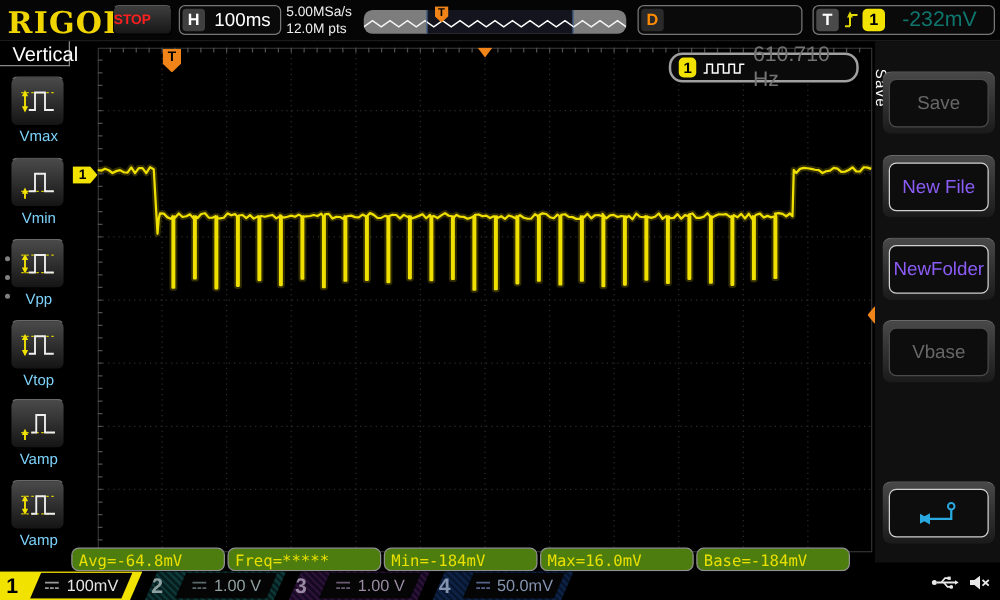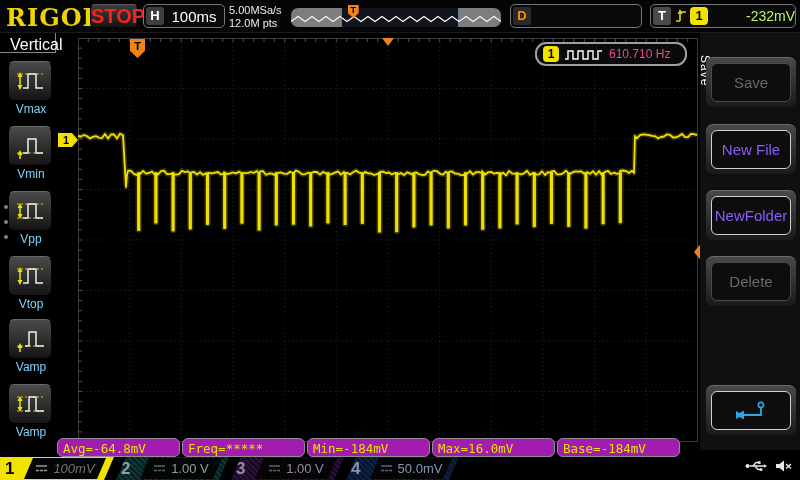--- a/index.html
+++ b/index.html
@@ -4,33 +4,33 @@
 <style>
   * { margin:0; padding:0; box-sizing:border-box; }
   body { background:#000; font-family:"Liberation Sans","DejaVu Sans",sans-serif; }
   .screen { position:relative; width:800px; height:480px; background:#000; overflow:hidden; }
 
   
   .topbar { position:absolute; left:0; top:0; width:800px; height:33px; background:#050505; border-bottom:1px solid #1a1a1a; }
   .logo { position:absolute; left:6px; top:3px; font-family:"DejaVu Serif","Liberation Serif",serif; font-weight:bold; font-size:24px; color:#f0d400; letter-spacing:1px; }
   .stop-btn { position:absolute; left:90px; top:4px; width:48px; height:24px; border-radius:5px;
     background:linear-gradient(#3d3d3d,#161616); border:1px solid #000; border-top:1px solid #5a5a5a;
-    color:#ff1f1f; font-weight:bold; font-size:20px; text-align:right; line-height:23px; }
+    color:#ff1f1f; font-weight:bold; font-size:11px; text-align:left; line-height:23px; }
   .tb-box { position:absolute; top:4px; height:24px; border:1px solid #777; border-radius:5px; background:#0a0a0a; display:flex; align-items:center; }
   .h-box { left:143px; width:82px; }
   .d-box { left:510px; width:132px; }
   .t-box { left:650px; width:146px; }
   .badge { display:inline-block; width:18px; height:18px; border-radius:3px; text-align:center; line-height:18px; font-weight:bold; font-size:13px; margin-left:2px; }
   .badge.h { background:#3f3f3f; color:#fff; }
   .badge.d { background:#2a2a2a; color:#ff8c00; }
   .badge.t { background:#4a4a4a; color:#fff; }
   .badge.ch1 { background:#f2e200; color:#000; border-radius:4px; }
   .tb-val { color:#fff; font-size:15px; flex:1; text-align:center; }
   .rate { position:absolute; left:229px; top:4px; color:#eee; font-size:11px; line-height:13px; }
-  .trig-val { color:#bef264; font-size:14px; flex:1; text-align:right; }
+  .trig-val { color:#0f766e; font-size:17px; flex:1; text-align:center; }
   .slope-icon { margin-left:4px; }
 
   .preview { position:absolute; left:291px; top:8px; width:210px; height:19px; background:#7d7d7d; border-radius:7px; overflow:visible; }
   .preview-win { position:absolute; left:24%; top:0; width:56%; height:100%; background:#14141e; border-left:1px solid #5a7aa0; border-right:1px solid #5a7aa0; }
   .preview svg { position:absolute; left:0; top:0; }
   .preview-tflag { position:absolute; left:27%; top:-3px; width:11px; height:13px; background:#f08418;
     clip-path:polygon(0 0,100% 0,100% 62%,50% 100%,0 62%); color:#000; font-size:9px; font-weight:bold; text-align:center; line-height:10px; }
 
   
   .left-menu { position:absolute; left:0; top:33px; width:57px; height:417px; background:#000; }
@@ -54,45 +54,45 @@
     clip-path:polygon(0 0,100% 0,100% 62%,50% 100%,0 62%); color:#000; font-weight:bold; font-size:11px; text-align:center; line-height:14px; }
   .center-tri { position:absolute; left:304px; top:0; width:12px; height:8px; background:#f08418; clip-path:polygon(0 0,100% 0,50% 100%); }
   .ch1-marker { position:absolute; left:-20px; top:95px; width:20px; height:14px; background:#f2e200;
     clip-path:polygon(0 0,70% 0,100% 50%,70% 100%,0 100%); color:#000; font-weight:bold; font-size:11px; text-align:left; padding-left:5px; line-height:14px; }
   .trig-marker { position:absolute; right:-15px; top:207px; width:19px; height:14px; background:#f08418;
     clip-path:polygon(30% 0,100% 0,100% 100%,30% 100%,0 50%); color:#000; font-weight:bold; font-size:11px; text-align:center; line-height:14px; }
 
   .freq-box { position:absolute; left:457px; top:4px; width:152px; height:24px; background:#0a0a0a;
     border:2px solid #a0a0a0; border-radius:11px; display:flex; align-items:center; padding:0 6px; gap:5px; }
   .freq-box .badge.ch1 { width:16px; height:16px; line-height:16px; font-size:12px; margin:0; }
-  .freq-val { color:#ec4899; font-size:12px; }
+  .freq-val { color:#737373; font-size:17px; }
 
   
   .right-menu { position:absolute; left:700px; top:33px; width:100px; height:417px; background:#101010; }
   .rm-tab { position:absolute; left:-2px; top:22px; color:#fff; font-size:12px; writing-mode:vertical-rl; letter-spacing:1px; }
   .rm-btn { position:absolute; left:6px; width:90px; height:50px; border-radius:7px;
     background:linear-gradient(#484848,#1a1a1a); border-top:1px solid #6a6a6a; }
   .rm-btn .inner { position:absolute; left:5px; top:5px; right:5px; bottom:5px; background:#0d0d0d;
     border:1.5px solid #d0d0d0; border-radius:6px; color:#8b5cf6; font-size:15px; display:flex; align-items:center; justify-content:center; }
   .rm-btn.disabled .inner { border-color:#4a4a4a; color:#686868; }
 
   
   .meas-bar { position:absolute; left:57px; top:438px; width:625px; height:19px; display:flex; gap:2px; }
-  .meas-box { width:123px; height:19px; background:#a21caf; border:1px solid #909090; border-radius:6px;
+  .meas-box { width:123px; height:19px; background:#4d7c0f; border:1px solid #909090; border-radius:6px;
     color:#e8e000; font-size:12.5px; font-family:"DejaVu Sans Mono","Liberation Mono",monospace; padding:2px 0 0 5px; white-space:nowrap; overflow:hidden; }
 
   
   .channel-bar { position:absolute; left:0; top:457px; width:800px; height:23px; background:#000; }
   .ch-tab { position:absolute; top:0; height:23px; }
   .ch-num { position:absolute; left:5px; top:0; font-size:17px; font-weight:bold; line-height:23px; }
   .ch-inner { position:absolute; left:24px; top:1px; width:82px; height:21px; background:#050505;
     clip-path:polygon(9px 0,100% 0,calc(100% - 9px) 100%,0 100%); display:flex; align-items:center; justify-content:center; gap:5px; font-size:13px; }
   .ch1-tab { left:0; width:114px; background:#f2e200; clip-path:polygon(0 0,100% 0,calc(100% - 10px) 100%,0 100%); }
   .ch1-tab .ch-num { color:#000; }
-  .ch1-tab .ch-inner { color:#737373;font-style:italic; }
+  .ch1-tab .ch-inner { color:#e5e5e5; }
   .ch2-tab { left:116px; width:113px; background:repeating-linear-gradient(45deg,#0e3838 0 2px,#061e1e 2px 4px); clip-path:polygon(10px 0,100% 0,calc(100% - 10px) 100%,0 100%); }
   .ch2-tab .ch-num, .ch2-tab .ch-inner { color:#8fa0a0; }
   .ch3-tab { left:231px; width:113px; background:repeating-linear-gradient(45deg,#2c1236 0 2px,#170924 2px 4px); clip-path:polygon(10px 0,100% 0,calc(100% - 10px) 100%,0 100%); }
   .ch3-tab .ch-num, .ch3-tab .ch-inner { color:#9a8aa4; }
   .ch4-tab { left:346px; width:113px; background:repeating-linear-gradient(45deg,#0c2144 0 2px,#06142c 2px 4px); clip-path:polygon(10px 0,100% 0,calc(100% - 10px) 100%,0 100%); }
   .ch4-tab .ch-num, .ch4-tab .ch-inner { color:#8494b0; }
   .status-icons { position:absolute; right:8px; top:2px; display:flex; gap:8px; align-items:center; }
 </style>
 </head>
 <body>
@@ -363,21 +363,21 @@
     <div class="rm-btn disabled" style="top:24px">
       <div class="inner">Save</div>
     </div>
     <div class="rm-btn" style="top:91px">
       <div class="inner">New File</div>
     </div>
     <div class="rm-btn" style="top:157px">
       <div class="inner">NewFolder</div>
     </div>
     <div class="rm-btn disabled" style="top:223px">
-      <div class="inner">Delete</div>
+      <div class="inner">Vbase</div>
     </div>
     <div class="rm-btn" style="top:352px">
       <div class="inner">
         <svg width="34" height="22" viewBox="0 0 34 22">
           <circle cx="27" cy="5" r="2.6" fill="none" stroke="#29a9e0" stroke-width="1.6"></circle>
           <path d="M27 8 V15 H8" stroke="#29a9e0" stroke-width="1.8" fill="none"></path>
           <path d="M9 15 l7 -4 v8 Z" fill="#29a9e0" transform="rotate(180 9 15) translate(-9 -15) translate(9 15)"></path>
           <path d="M2 15 l8 -4.5 v9 Z" fill="#29a9e0"></path>
         </svg>
       </div>

